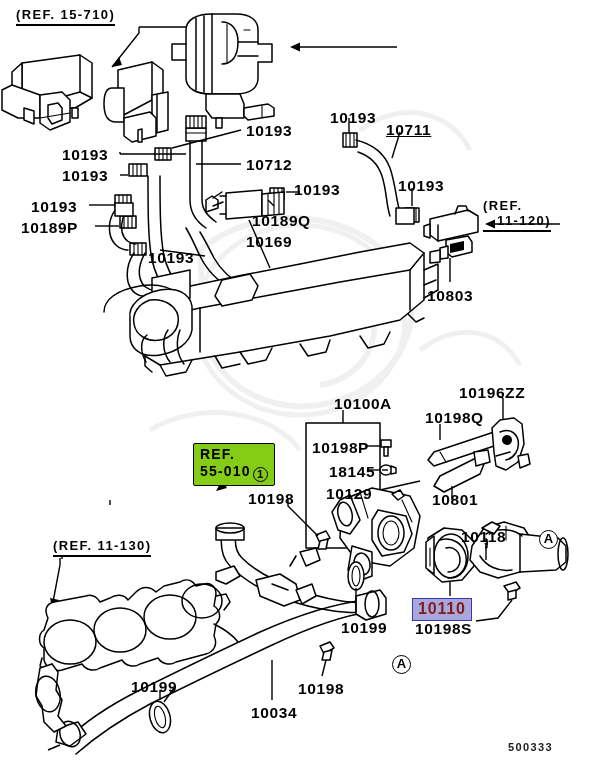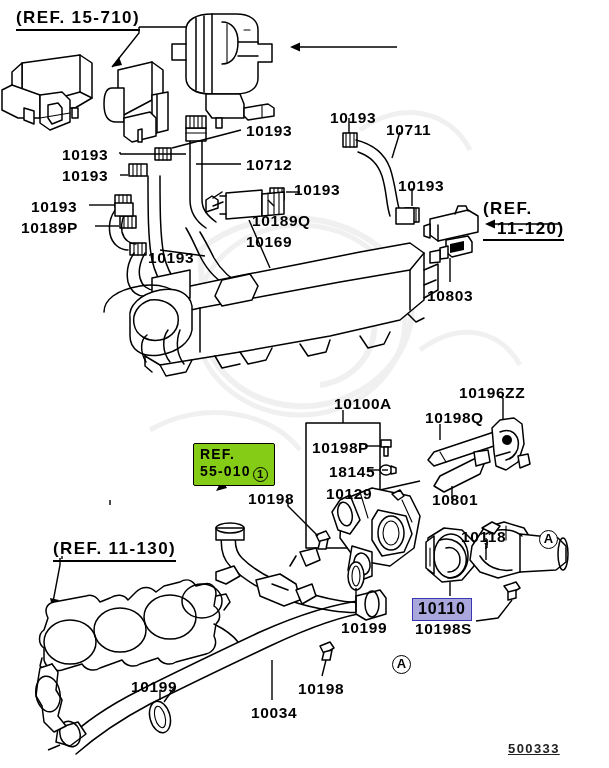--- a/index.html
+++ b/index.html
@@ -31,21 +31,21 @@
     font-size: 15.5px;
     letter-spacing: 0.6px;
     color: #000;
     white-space: nowrap;
     line-height: 1;
   }
   .refhdr {
     position: absolute;
     font-family: "Liberation Sans", sans-serif;
     font-weight: bold;
-    font-size: 17px;
+    font-size: 13px;
     letter-spacing: 1.4px;
     white-space: nowrap;
     border-bottom: 2px solid #000;
     padding-bottom: 1px;
     line-height: 1.15;
   }
   .refhdr.two {
     text-align: left;
   }
   .refbox {
@@ -85,31 +85,30 @@
     background: #fff;
   }
   .hl {
     position: absolute;
     background: #a9a7dc;
     border: 1.6px solid #3a35b0;
     padding: 1px 5px 2px 5px;
     font-weight: bold;
     font-size: 16px;
     letter-spacing: 0.8px;
-    color: #000000;
+    color: #7f1d1d;
     line-height: 1.15;
   }
   .footcode {
     position: absolute;
     font-family: "Liberation Sans", sans-serif;
     font-weight: bold;
-    font-size: 13px;
+    font-size: 11px;
     letter-spacing: 1.4px;
     color: #222;
-    text-decoration: underline;
   }
   .wm { opacity: 0.055; }
 </style>
 </head>
 <body>
 
 <div id="diagram-root">
 
   <svg class="art" viewBox="0 0 609 768" aria-hidden="true">
     <defs>
@@ -501,21 +500,21 @@
   <div class="lbl" style="left:62px; top:168px;">10193</div>
   <div class="lbl" style="left:31px; top:199px;">10193</div>
   <div class="lbl" style="left:21px; top:220px;text-align:right;">10189P</div>
   <div class="lbl" style="left:148px; top:250px;">10193</div>
   <div class="lbl" style="left:246px; top:123px;">10193</div>
   <div class="lbl" style="left:246px; top:157px;">10712</div>
   <div class="lbl" style="left:294px; top:182px;">10193</div>
   <div class="lbl" style="left:252px; top:213px;">10189Q</div>
   <div class="lbl" style="left:246px; top:234px;">10169</div>
   <div class="lbl" style="left:330px; top:110px;">10193</div>
-  <div class="lbl" style="left:386px; top:122px;">10711</div>
+  <div class="lbl" style="left:386px; top:122px;text-decoration:underline;">10711</div>
   <div class="lbl" style="left:398px; top:178px;">10193</div>
   <div class="lbl" style="left:427px; top:288px;">10803</div>
   <div class="lbl" style="left:334px; top:396px;">10100A</div>
   <div class="lbl" style="left:459px; top:385px;">10196ZZ</div>
   <div class="lbl" style="left:425px; top:410px;">10198Q</div>
   <div class="lbl" style="left:312px; top:440px;">10198P</div>
   <div class="lbl" style="left:329px; top:464px;">18145</div>
   <div class="lbl" style="left:326px; top:486px;">10129</div>
   <div class="lbl" style="left:432px; top:492px;text-align:center;">10801</div>
   <div class="lbl" style="left:248px; top:491px;">10198</div>

